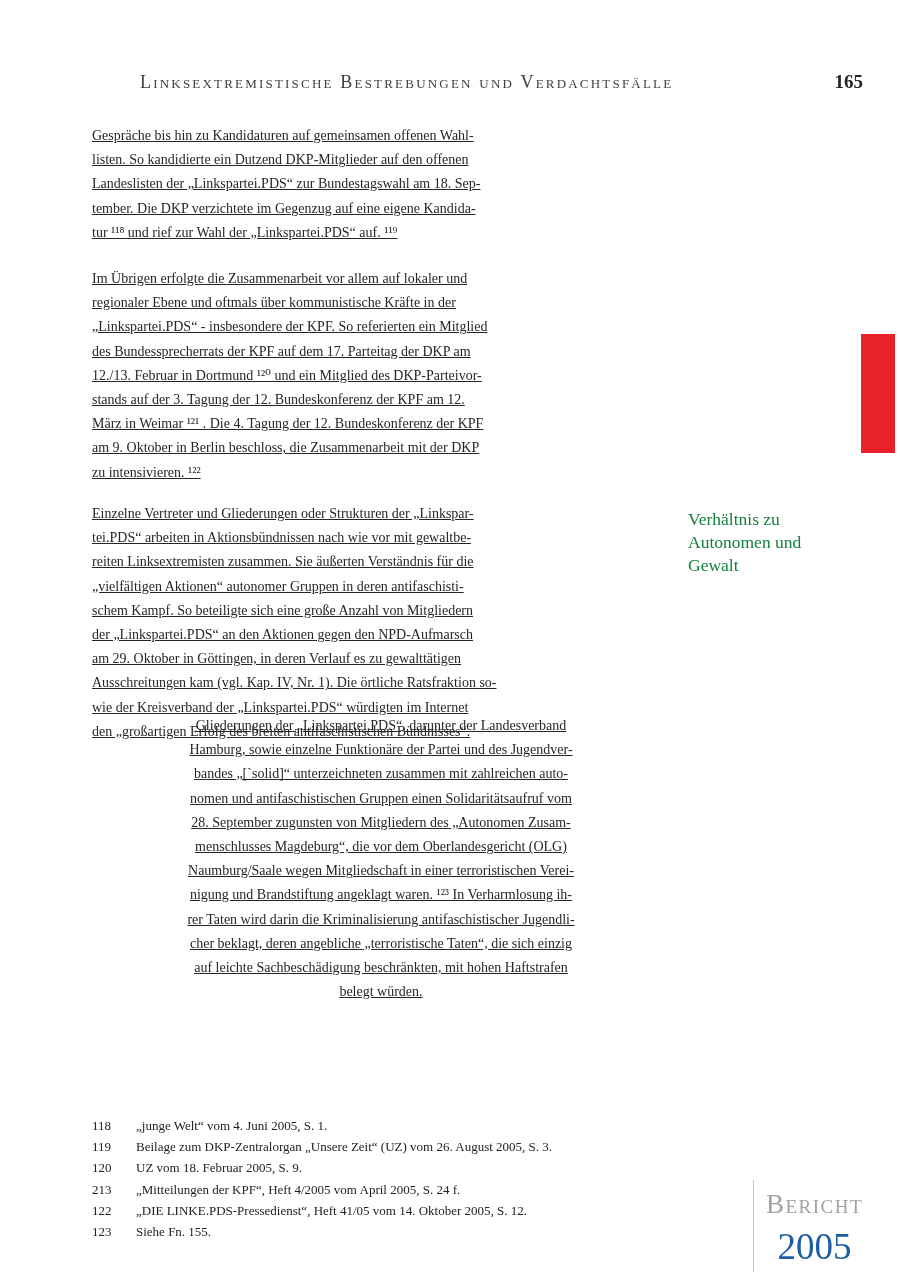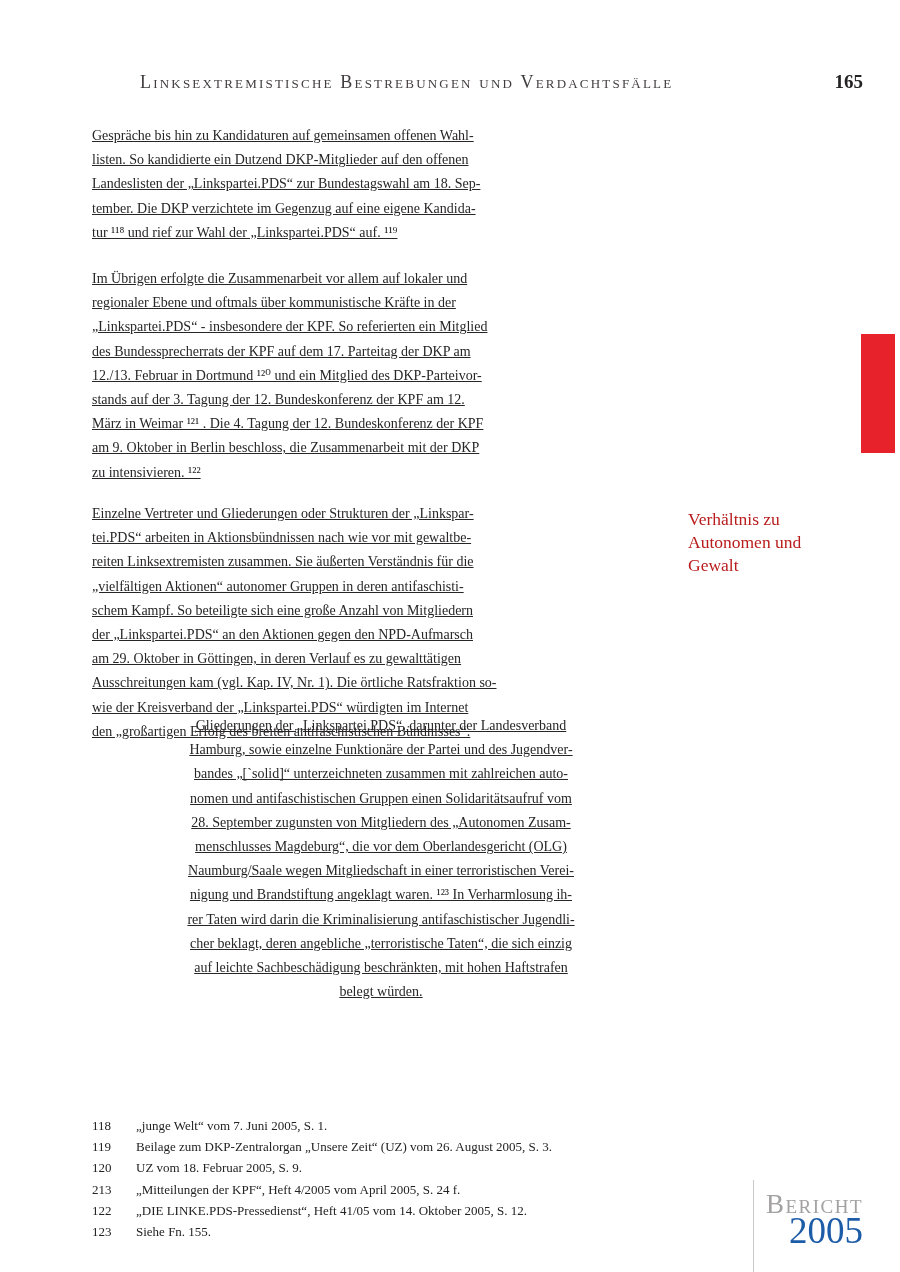--- a/index.html
+++ b/index.html
@@ -58,21 +58,21 @@
 
   
   .margin-note {
     position: absolute;
     left: 688px;
     top: 508px;
     width: 160px;
     font-size: 17.5px;
     line-height: 23px;
     white-space: pre-line;
-    color: #b91c1c;
+    color: #15803d;
   }
 
   
   .accent-bar {
     position: absolute;
     left: 861px;
     top: 334px;
     width: 34px;
     height: 119px;
     background: #e8222b;
@@ -119,21 +119,22 @@
     font-variant: small-caps;
     letter-spacing: 1.5px;
     font-size: 27px;
     line-height: 20px;
     color: #a3a1a1;
   }
   .logo-year {
     font-size: 37px;
     line-height: 34px;
     color: #1d5ca7;
-    margin-top: 0;
+    margin-top: 16px;
+    text-align: center;
   }
 </style>
 </head>
 <body>
 
 <div class="page">
 
   <div class="header">
     <span class="header-title">Linksextremistische Bestrebungen und Verdachtsfälle</span>
     <span class="header-pagenum">165</span>
@@ -181,21 +182,21 @@
 
   <div class="margin-note">Verhältnis zu
 Autonomen und
 Gewalt</div>
 
   <div class="accent-bar"></div>
 
   <div class="footnotes">
     <div class="fn-row">
       <span class="fn-num">118</span>
-      <span class="fn-text">„junge Welt“ vom 7. Juni 2005, S. 1.</span>
+      <span class="fn-text">„junge Welt“ vom 4. Juni 2005, S. 1.</span>
     </div>
     <div class="fn-row">
       <span class="fn-num">119</span>
       <span class="fn-text">Beilage zum DKP-Zentralorgan „Unsere Zeit“ (UZ) vom 26. August 2005, S. 3.</span>
     </div>
     <div class="fn-row">
       <span class="fn-num">120</span>
       <span class="fn-text">UZ vom 18. Februar 2005, S. 9.</span>
     </div>
     <div class="fn-row">

